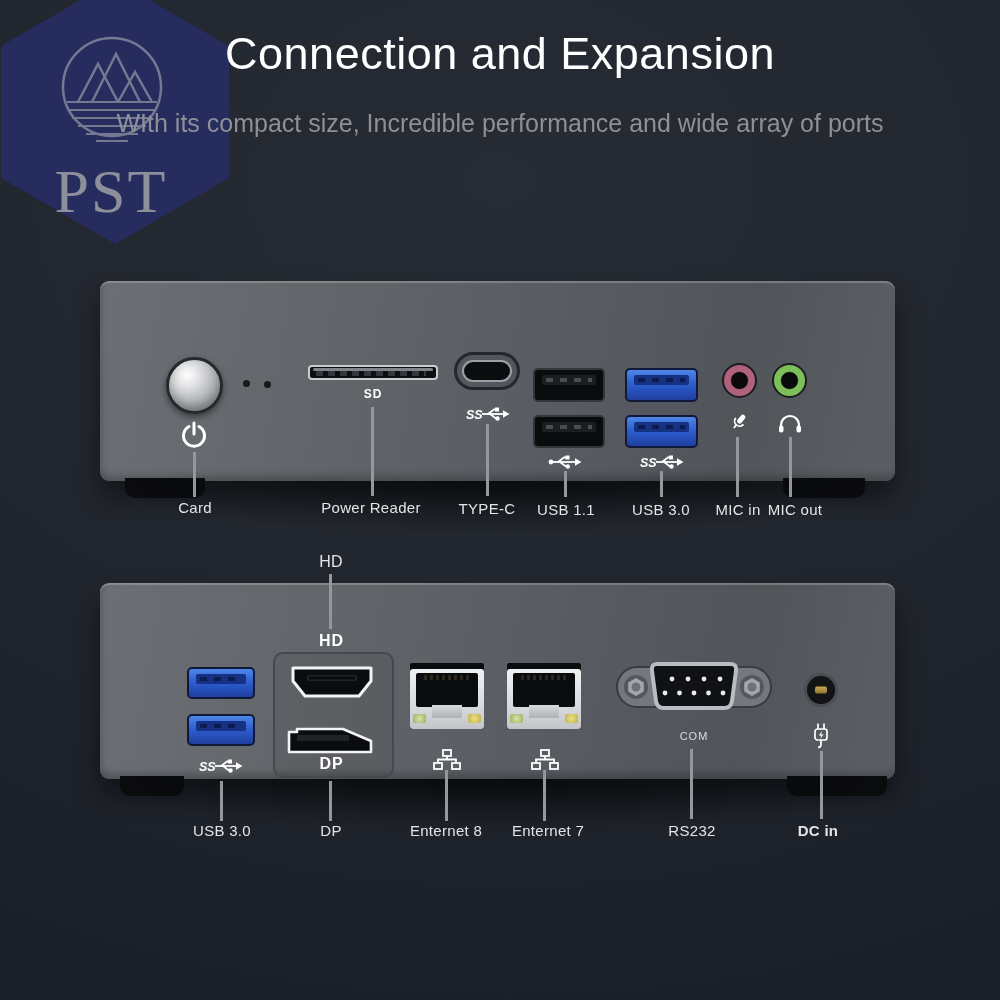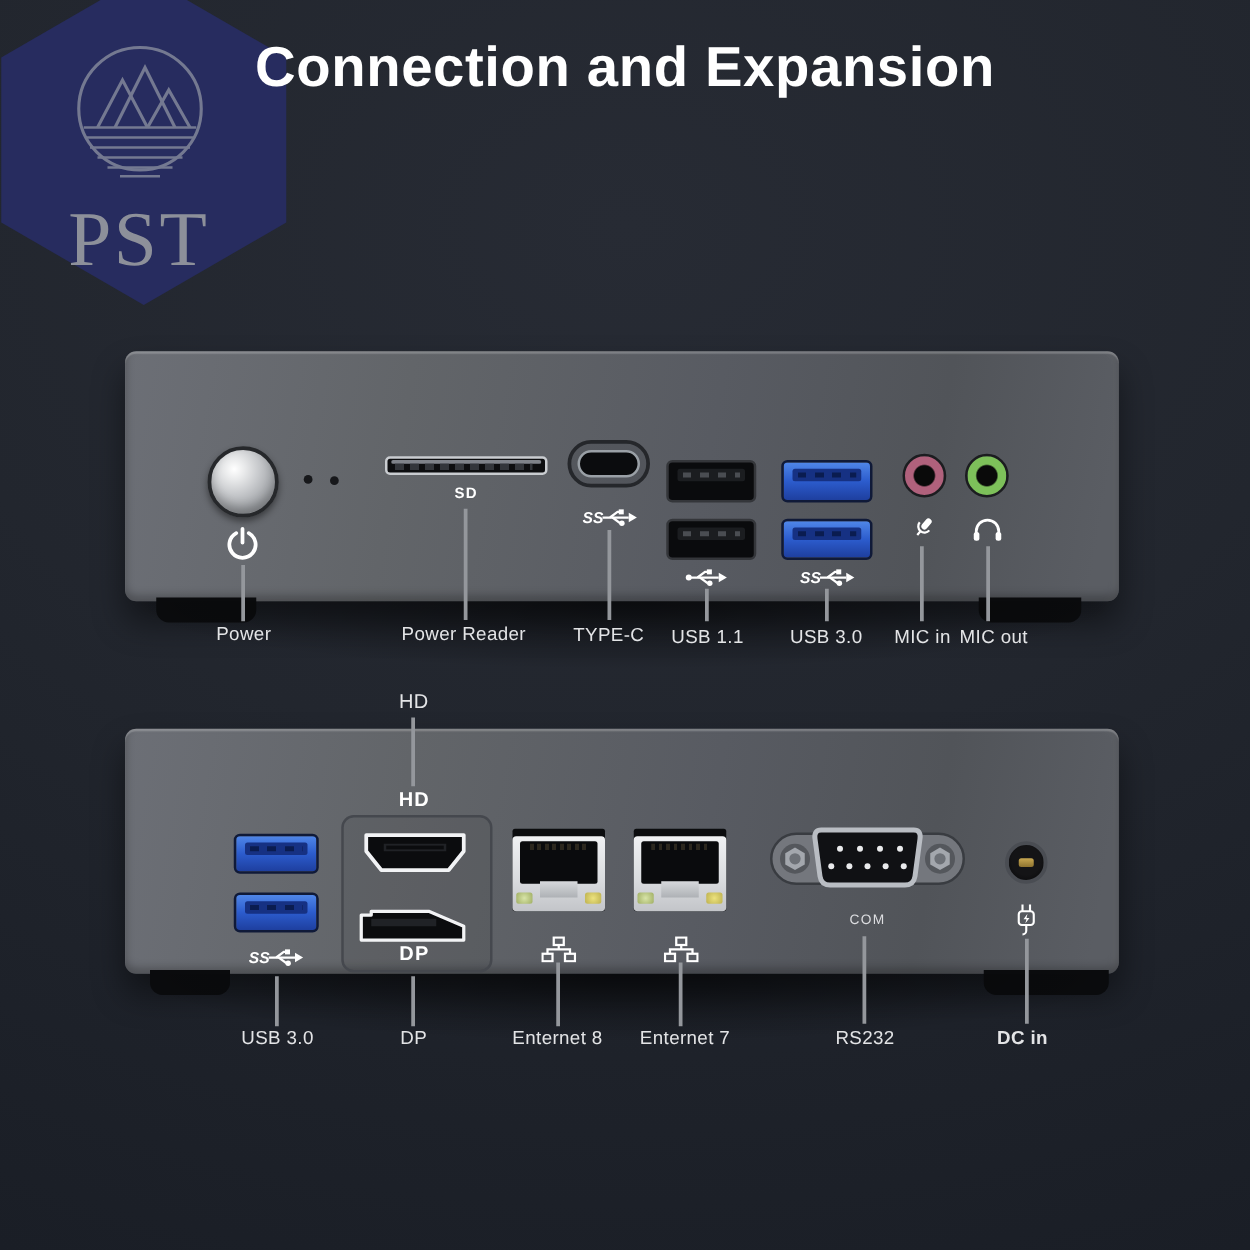--- a/index.html
+++ b/index.html
@@ -1,21 +1,21 @@
 <!DOCTYPE html>
 <html><head>
 <meta charset="utf-8">
 <style>
   html,body{margin:0;padding:0;background:#14171d;}
   .stage{position:relative;width:1000px;height:1000px;overflow:hidden;
     font-family:"Liberation Sans",sans-serif;
     background:radial-gradient(120% 90% at 50% 18%, #272b34 0%, #22262e 48%, #1a1e26 100%);}
   
   .title{position:absolute;left:0;right:0;top:28px;text-align:center;color:#ffffff;
-    font-size:45px;font-weight:bold;letter-spacing:.5px;}
+    font-size:45px;font-weight:normal;letter-spacing:.5px;}
   .subtitle{position:absolute;left:0;right:0;top:109px;text-align:center;color:#8e9097;font-size:25px;}
   .logo-svg{position:absolute;left:-8px;top:-18px;}
   
   .device{position:absolute;border-radius:9px;
     background:linear-gradient(100deg,#6c6f76 0%,#626569 28%,#585b62 58%,#515459 80%,#5a5d63 97%);
     box-shadow:inset 0 2px 1px rgba(255,255,255,.22),inset 0 -4px 8px rgba(0,0,0,.3),
       inset -4px 0 6px rgba(255,255,255,.07),0 16px 26px rgba(0,0,0,.45);}
   .foot{position:absolute;bottom:-17px;height:20px;background:#0a0b0d;border-radius:0 0 10px 10px;}
   .shade{position:absolute;height:55px;pointer-events:none;
     background:radial-gradient(ellipse at 50% 0%,rgba(0,0,0,.5),rgba(0,0,0,0) 70%);}
@@ -82,20 +82,21 @@
       <path d="M76,128 H164" stroke-width="2"></path>
       <path d="M80,136 H160" stroke-width="2"></path>
       <path d="M86,144 H154" stroke-width="2"></path>
       <path d="M94,152 H146" stroke-width="2"></path>
       <path d="M104,159 H136" stroke-width="2"></path>
     </g>
     <text x="119" y="230" text-anchor="middle" font-family="Liberation Serif, serif" font-size="62" fill="#8d909a" letter-spacing="2">PST</text>
   </svg>
 
   <div class="title">Connection and Expansion</div>
+  <div class="subtitle">WIth its compact size, Incredible performance and wide array of ports</div>
 
   <div class="device" style="left:100px;top:281px;width:795px;height:200px;">
     <div class="foot" style="left:25px;width:80px;"></div>
     <div class="foot" style="left:683px;width:82px;"></div>
 
     <div class="pwr" style="left:66px;top:76px;"></div>
     <div class="dot" style="left:143px;top:99px;"></div>
     <div class="dot" style="left:164px;top:100px;"></div>
     <svg class="icon" style="left:79px;top:139px;" width="30" height="30" viewBox="0 0 30 30">
       <path d="M10 6.5 A10.5 10.5 0 1 0 20 6.5" fill="none" stroke="#fff" stroke-width="3" stroke-linecap="round"></path>
@@ -174,21 +175,21 @@
   <div class="shade" style="left:95px;top:481px;width:810px;"></div>
 
   <div class="lead" style="left:193px;top:452px;height:45px;"></div>
   <div class="lead" style="left:371px;top:407px;height:89px;"></div>
   <div class="lead" style="left:486px;top:424px;height:72px;"></div>
   <div class="lead" style="left:564px;top:471px;height:26px;"></div>
   <div class="lead" style="left:660px;top:471px;height:26px;"></div>
   <div class="lead" style="left:736px;top:437px;height:60px;"></div>
   <div class="lead" style="left:789px;top:437px;height:60px;"></div>
 
-  <div class="plabel" style="left:195px;top:499px;">Power</div>
+  <div class="plabel" style="left:195px;top:499px;">Card</div>
   <div class="plabel" style="left:371px;top:499px;">Power Reader</div>
   <div class="plabel" style="left:487px;top:500px;">TYPE-C</div>
   <div class="plabel" style="left:566px;top:501px;">USB 1.1</div>
   <div class="plabel" style="left:661px;top:501px;">USB 3.0</div>
   <div class="plabel" style="left:738px;top:501px;">MIC in</div>
   <div class="plabel" style="left:795px;top:501px;">MIC out</div>
 
   <div class="plabel" style="left:331px;top:553px;font-size:16px;">HD</div>
   <div class="lead" style="left:329px;top:574px;height:55px;z-index:2;"></div>
 

